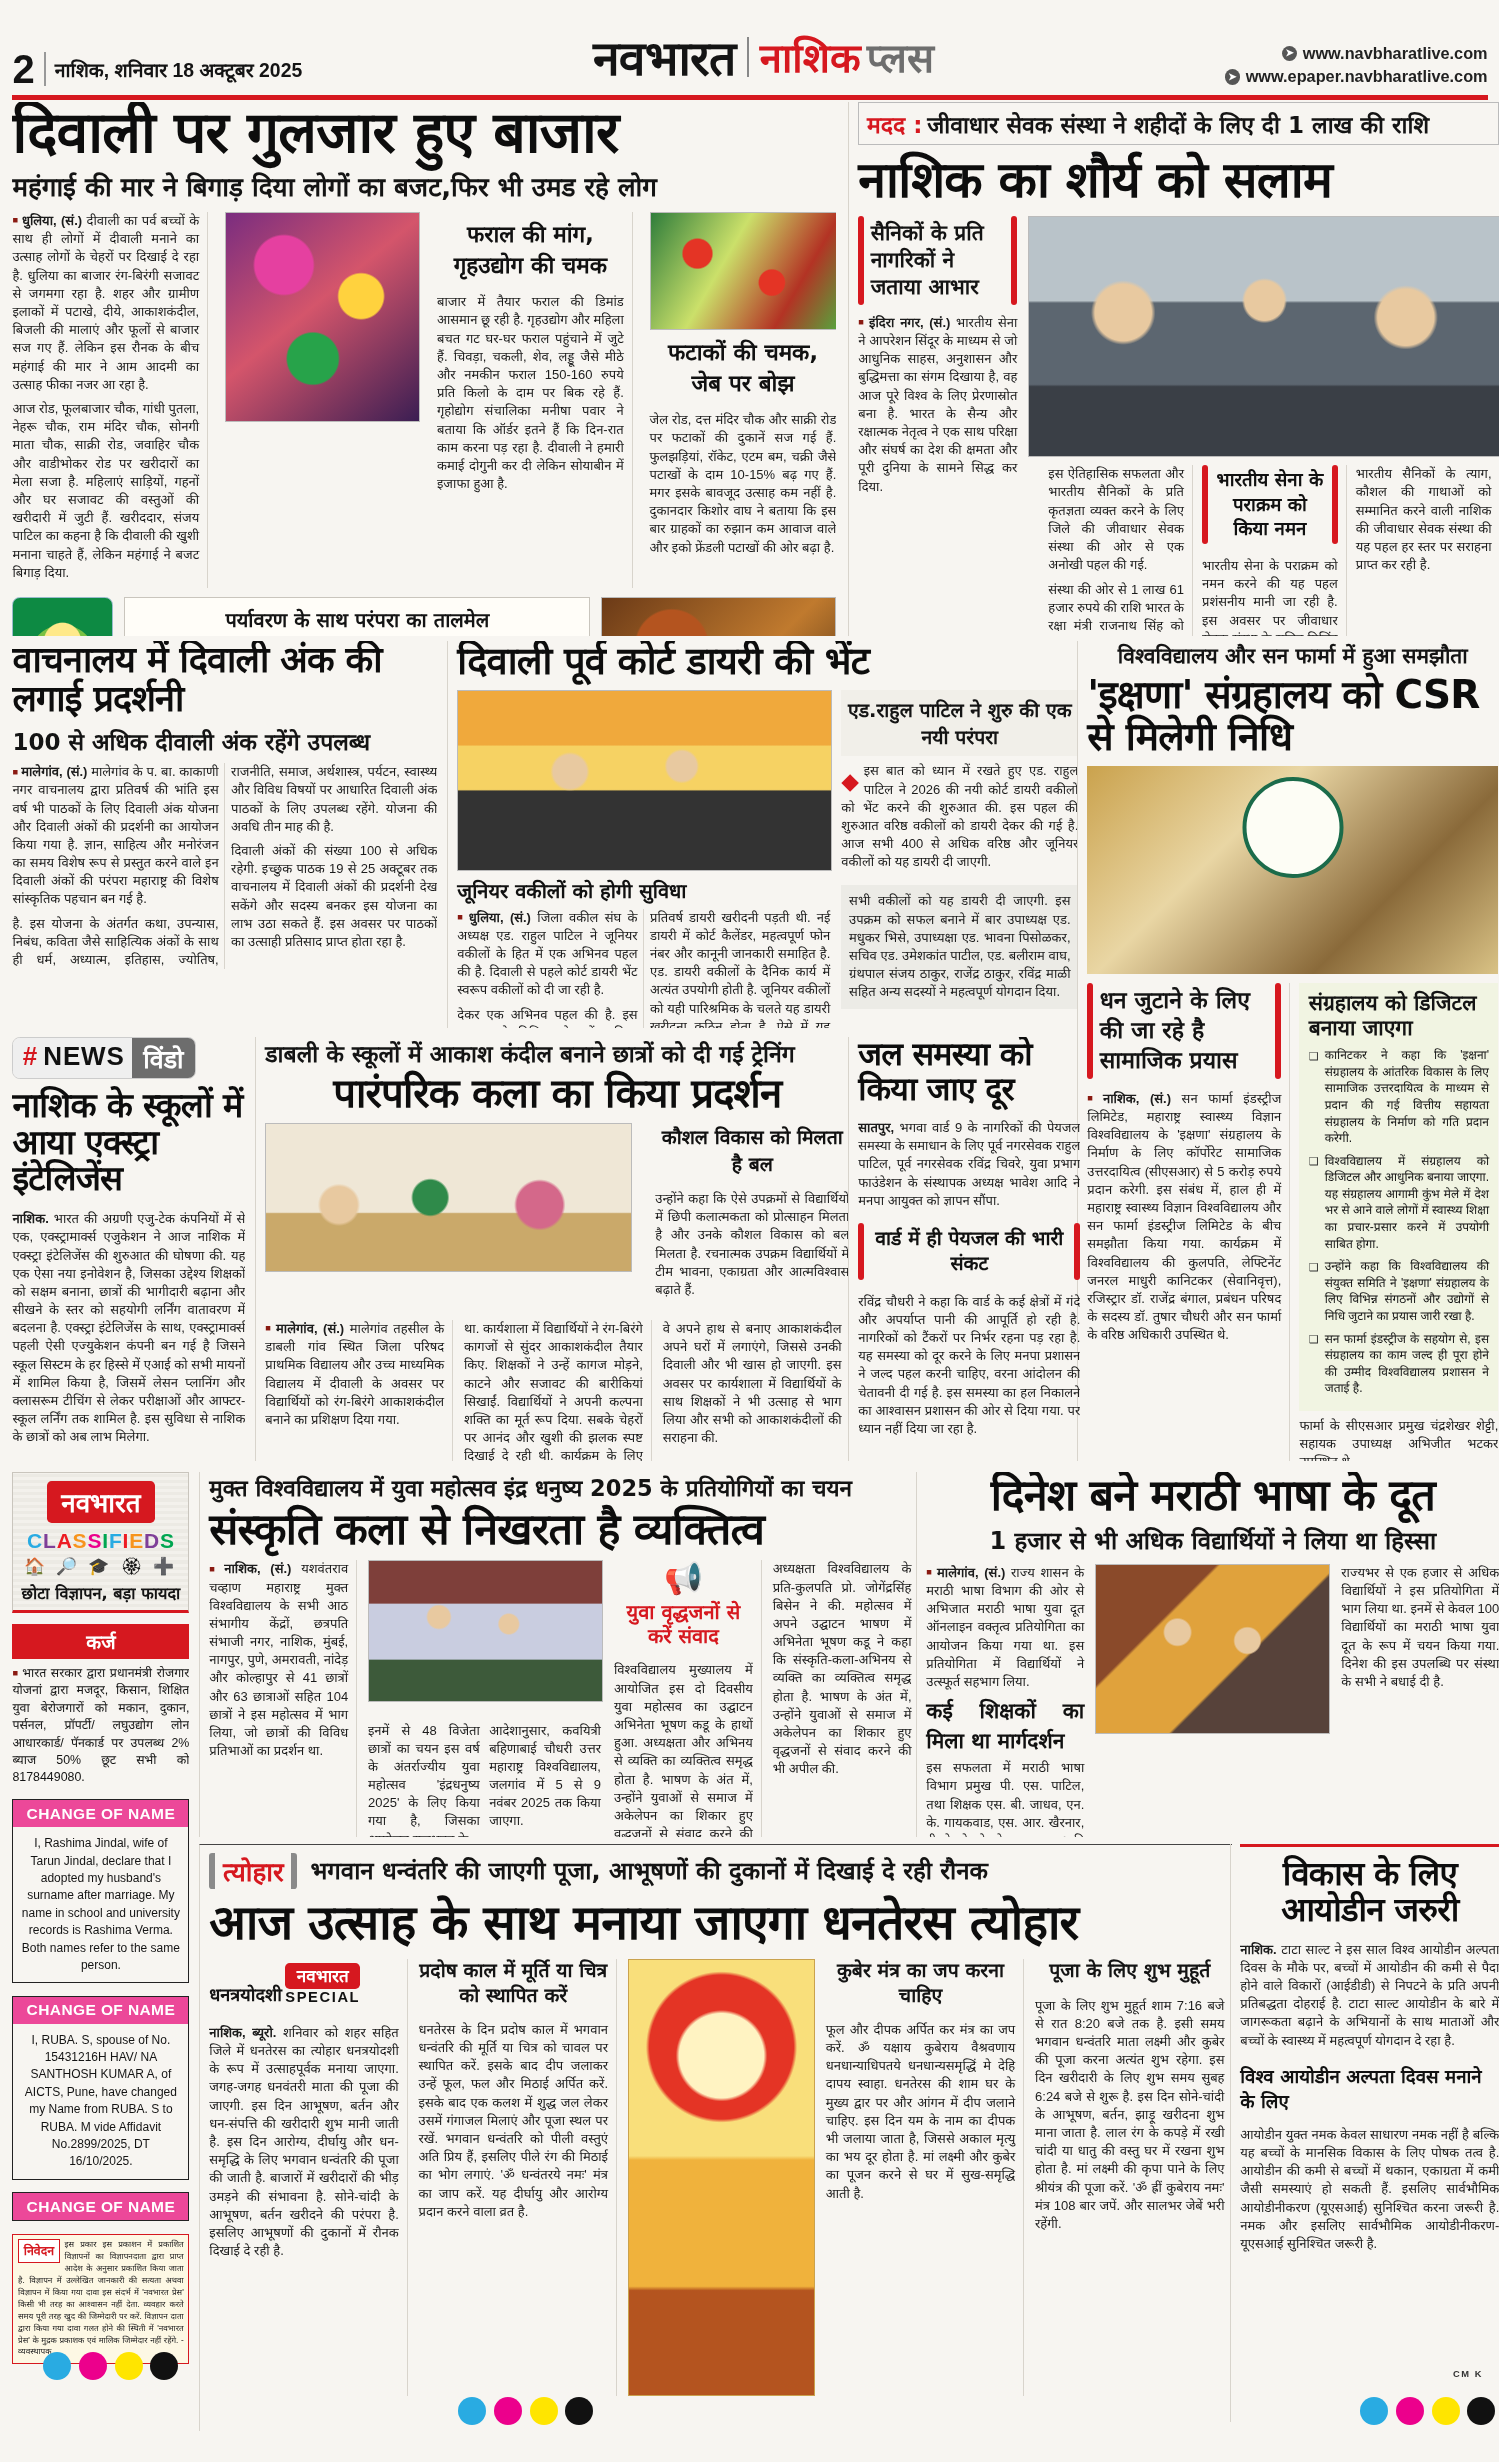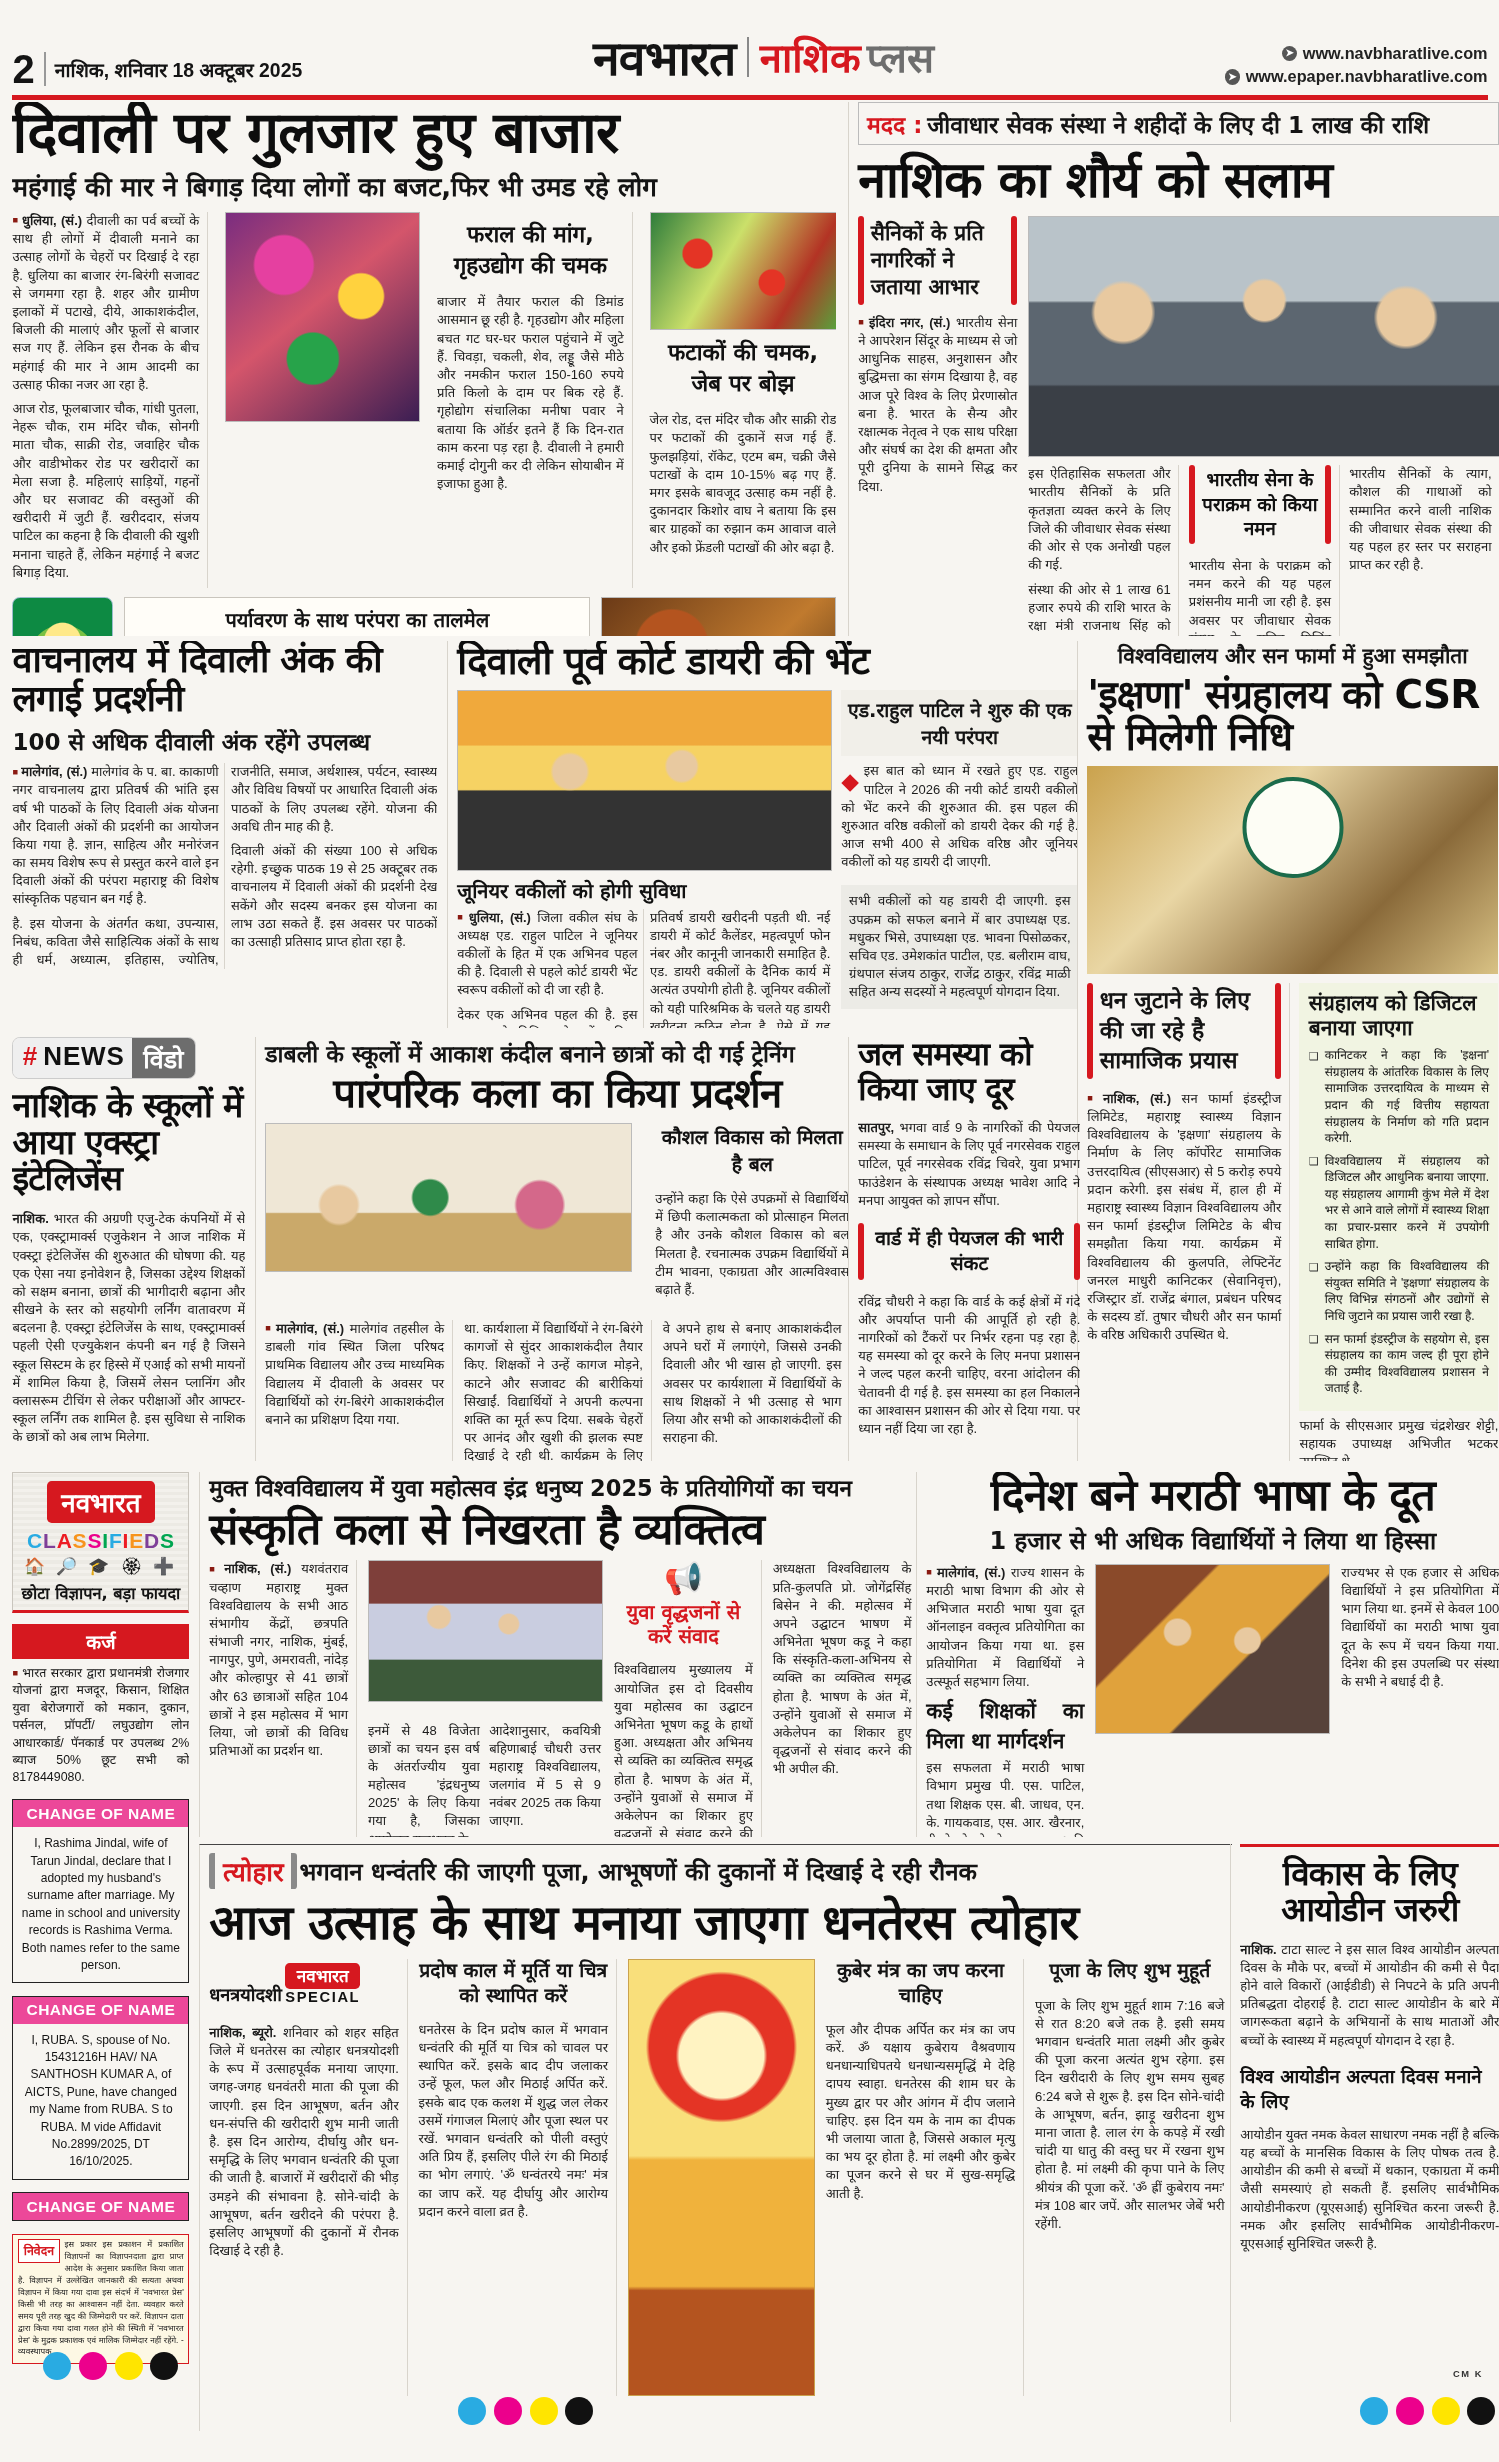--- a/index.html
+++ b/index.html
@@ -73,21 +73,21 @@
   .salute .kickbox .red-label{color:#d6181f;margin-right:4.7px;}
   .salute .hl1{font-size:50px;margin:7.8px 0 9.3px 0;white-space:nowrap;}
   .s-row{display:flex;gap:11px;}
   .s-left{width:159px;flex:none;}
   .s-left .pq{font-size:21px;margin-bottom:9.3px;}
   .salute-photo{width:100%;height:239px;background:
      radial-gradient(circle at 20% 40%,#e8c9a0 0 7%,transparent 8%),
      radial-gradient(circle at 50% 35%,#e8c9a0 0 7%,transparent 8%),
      radial-gradient(circle at 80% 42%,#e8c9a0 0 7%,transparent 8%),
      linear-gradient(180deg,#b9c3c9 0 35%,#5c6670 36% 70%,#3a3f46 71%);}
-  .s-below{display:flex;gap:9.3px;margin-top:7.8px;}
+  .s-below{display:flex;gap:9.3px;margin-top:7.8px;margin-left:20px;}
   .s-below .m-col{border-right:0.8px solid #d8d4cc;padding-right:7.8px;}
   .s-below .m-col:last-child{border-right:none;}
   .s-sub2{font-size:18.6px;text-align:center;margin-bottom:4.7px;}
   
   .library{left:12.4px;top:641px;width:425px;height:387px;}
   .library .hl1{font-size:36px;}
   .library .sh1{font-size:23px;font-family:"DejaVu Sans",sans-serif;font-weight:800;margin:6.2px 0;}
   
   .court{left:447px;top:641px;width:621px;height:387px;border-left:0.8px solid #d8d4cc;padding-left:9.3px;}
   .court .hl1{font-size:38px;white-space:nowrap;margin-bottom:7.8px;}
@@ -173,21 +173,21 @@
   .marathi .hl1{font-size:43px;white-space:nowrap;}
   .marathi .sh1{font-size:24px;font-family:"DejaVu Sans",sans-serif;font-weight:800;text-align:center;margin:4.7px 0 7.8px;}
   .ma-row{display:flex;gap:11px;}
   .marathi-photo{width:233px;height:168px;flex:none;background:
      radial-gradient(circle at 35% 40%,#e8c9a0 0 7%,transparent 8%),
      radial-gradient(circle at 65% 45%,#e8c9a0 0 7%,transparent 8%),
      linear-gradient(135deg,#8a4a2a 0 30%,#e0a23c 31% 60%,#57423a 61%);}
   .ma-sub2{font-size:21px;font-family:"DejaVu Sans",sans-serif;font-weight:800;margin:6.2px 0 3.1px;}
   
   .dhan{left:199px;top:1844px;width:1023px;height:578px;border-top:1.6px solid #444;padding-top:7.8px;border-left:0.8px solid #d8d4cc;padding-left:9.3px;}
-  .dh-kickrow{display:flex;align-items:center;gap:2px;}
+  .dh-kickrow{display:flex;align-items:flex-start;gap:13px;}
   .dh-label{color:#d6181f;font-size:26px;font-weight:800;font-family:"DejaVu Sans",sans-serif;border-left:6.2px solid #8a8a8a;border-right:6.2px solid #8a8a8a;padding:0 7.8px;border-radius:3.1px;}
   .dh-kicker{font-size:24px;font-family:"DejaVu Sans",sans-serif;font-weight:800;}
   .dhan .hl1{font-size:48px;margin:7.8px 0 11px 0;white-space:nowrap;}
   .dh-cols{display:flex;gap:11px;}
   .dh-col{flex:1;border-right:0.8px solid #d8d4cc;padding-right:7.8px;}
   .dh-col:last-child{border-right:none;}
   .dh-h{font-size:19.4px;font-family:"DejaVu Sans",sans-serif;font-weight:800;line-height:1.25;margin-bottom:6.2px;text-align:center;}
   .dh-dt{font-size:18px;font-weight:800;font-family:"DejaVu Sans",sans-serif;}
   .nb-special{display:inline-block;text-align:center;margin:3.1px 0 6.2px 0;}
   .nb-special .nb{background:#d6181f;color:#fff;font-weight:800;font-family:"DejaVu Sans",sans-serif;font-size:17px;padding:1.6px 9.3px;border-radius:4.7px;display:block;}

